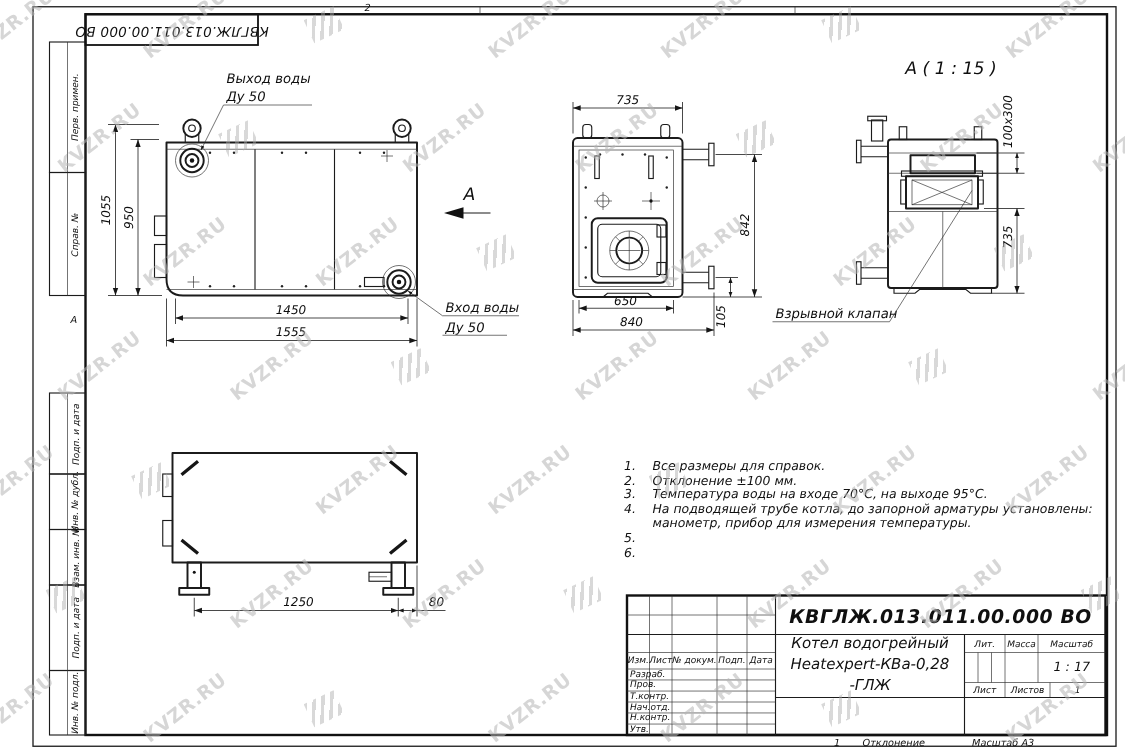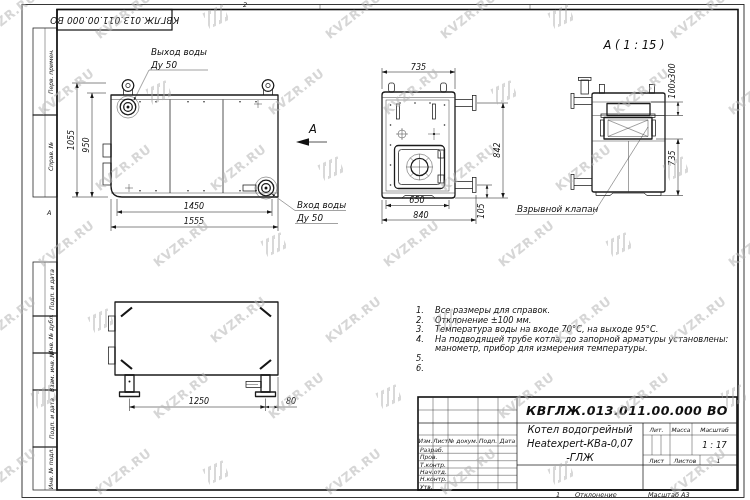--- a/index.html
+++ b/index.html
@@ -358,21 +358,21 @@
   <div class="note">
         <span class="nn it">5.</span>
       </div>
   <div class="note">
         <span class="nn it">6.</span>
       </div>
 </div>
 
 <div class="ov c it" style="left:517px;top:397px;width:220px;height:26px;font-size:12.5px;font-weight:600;letter-spacing:.4px">КВГЛЖ.013.011.00.000 ВО</div>
 <div class="ov c it" style="left:517px;top:423px;width:126px;height:42px;font-size:10px;line-height:1.4;white-space:pre-line">Котел водогрейный
-Heatexpert-КВа-0,07 -ГЛЖ</div>
+Heatexpert-КВа-0,28 -ГЛЖ</div>
 <div class="ov c it" style="left:643px;top:423px;width:27px;height:12px;font-size:6px">Лит.</div>
 <div class="ov c it" style="left:670px;top:423px;width:22px;height:12px;font-size:6px">Масса</div>
 <div class="ov c it" style="left:692px;top:423px;width:45px;height:12px;font-size:6px">Масштаб</div>
 <div class="ov c it" style="left:692px;top:435px;width:45px;height:20px;font-size:8.5px">1 : 17</div>
 <div class="ov c it" style="left:643px;top:455px;width:27px;height:10px;font-size:6px">Лист</div>
 <div class="ov c it" style="left:670px;top:455px;width:30px;height:10px;font-size:6px">Листов</div>
 <div class="ov c it" style="left:700px;top:455px;width:37px;height:10px;font-size:6px">1</div>
 <div class="ov c it" style="left:418px;top:435px;width:15px;height:11px;font-size:6px">Изм.</div>
 <div class="ov c it" style="left:433px;top:435px;width:15px;height:11px;font-size:6px">Лист</div>
 <div class="ov c it" style="left:448px;top:435px;width:30px;height:11px;font-size:6px">№ докум.</div>

